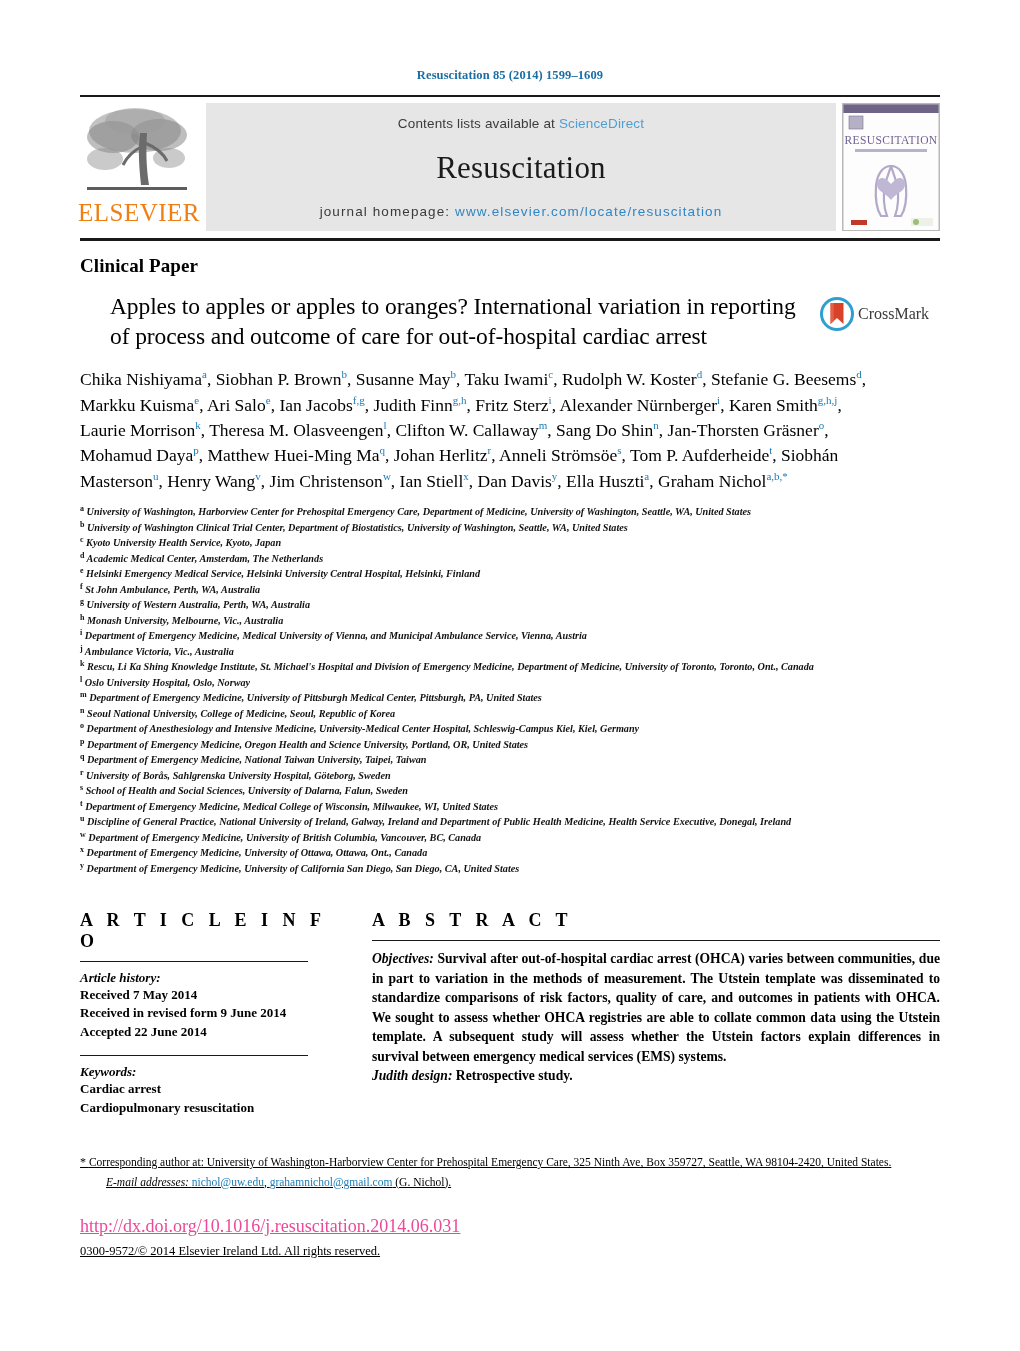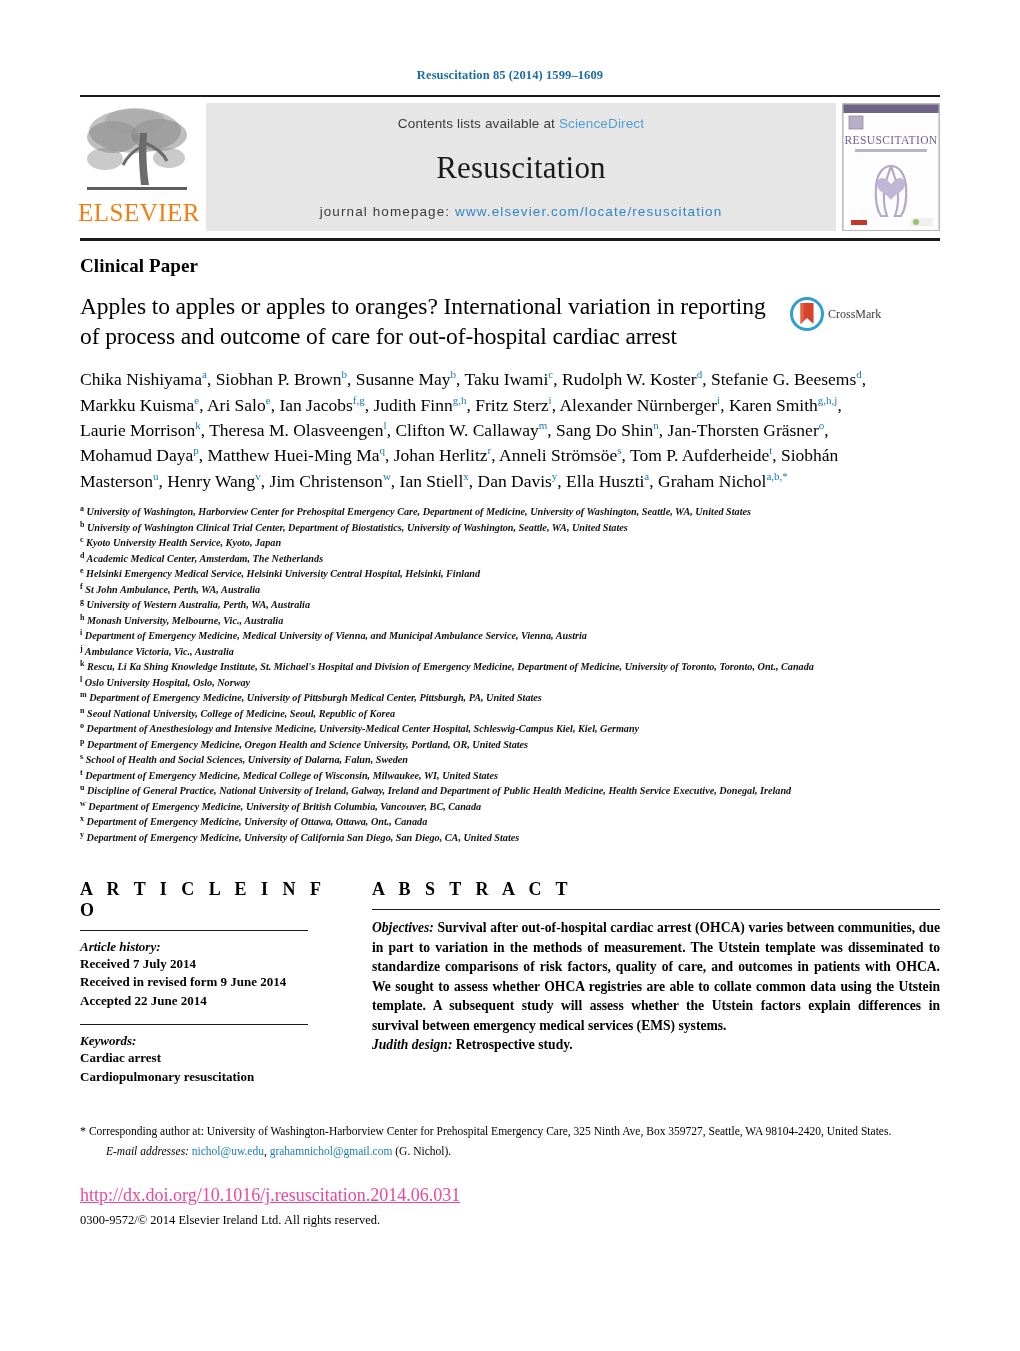--- a/index.html
+++ b/index.html
@@ -116,39 +116,40 @@
     font-size: 19px;
     margin-top: 14px;
     letter-spacing: .1px;
   }
 
   
   .title-row {
     display: flex;
     align-items: flex-start;
     margin-top: 14px;
+    margin-left: 30px;
   }
   .paper-title {
     flex: 1 1 auto;
     font-family: "Liberation Serif", serif;
     font-size: 23.5px;
     line-height: 1.28;
     max-width: 700px;
     letter-spacing: -.1px;
   }
   .crossmark {
     flex: 0 0 auto;
     display: flex;
     align-items: center;
     margin-top: 6px;
     margin-left: 10px;
   }
   .crossmark-label {
     font-family: "Liberation Serif", serif;
-    font-size: 12px;
+    font-size: 16px;
     color: #3a3a3a;
     margin-left: 4px;
   }
 
   
   .authors {
     font-family: "Liberation Serif", serif;
     font-size: 17.5px;
     line-height: 1.45;
     margin-top: 16px;
@@ -231,20 +232,21 @@
     font-style: italic;
   }
 
   
   .footnotes {
     margin-top: 36px;
     font-family: "Liberation Serif", serif;
     font-size: 11.5px;
     line-height: 1.5;
     max-width: 860px;
+    text-decoration: underline;
   }
   .corr { text-indent: 0; }
   .corr .star { font-size: 12px; }
   .email-line {
     margin-top: 2px;
     padding-left: 26px;
   }
   .email-line .lbl { font-style: italic; }
   .mail { color: #1b7bb5; }
 
@@ -345,36 +347,38 @@
         <div class="aff"><sup>g</sup> University of Western Australia, Perth, WA, Australia</div>
         <div class="aff"><sup>h</sup> Monash University, Melbourne, Vic., Australia</div>
         <div class="aff"><sup>i</sup> Department of Emergency Medicine, Medical University of Vienna, and Municipal Ambulance Service, Vienna, Austria</div>
         <div class="aff"><sup>j</sup> Ambulance Victoria, Vic., Australia</div>
         <div class="aff"><sup>k</sup> Rescu, Li Ka Shing Knowledge Institute, St. Michael's Hospital and Division of Emergency Medicine, Department of Medicine, University of Toronto, Toronto, Ont., Canada</div>
         <div class="aff"><sup>l</sup> Oslo University Hospital, Oslo, Norway</div>
         <div class="aff"><sup>m</sup> Department of Emergency Medicine, University of Pittsburgh Medical Center, Pittsburgh, PA, United States</div>
         <div class="aff"><sup>n</sup> Seoul National University, College of Medicine, Seoul, Republic of Korea</div>
         <div class="aff"><sup>o</sup> Department of Anesthesiology and Intensive Medicine, University-Medical Center Hospital, Schleswig-Campus Kiel, Kiel, Germany</div>
         <div class="aff"><sup>p</sup> Department of Emergency Medicine, Oregon Health and Science University, Portland, OR, United States</div>
+        <div class="aff"><sup>q</sup> Department of Emergency Medicine, National Taiwan University, Taipei, Taiwan</div>
+        <div class="aff"><sup>r</sup> University of Borås, Sahlgrenska University Hospital, Göteborg, Sweden</div>
         <div class="aff"><sup>s</sup> School of Health and Social Sciences, University of Dalarna, Falun, Sweden</div>
         <div class="aff"><sup>t</sup> Department of Emergency Medicine, Medical College of Wisconsin, Milwaukee, WI, United States</div>
         <div class="aff"><sup>u</sup> Discipline of General Practice, National University of Ireland, Galway, Ireland and Department of Public Health Medicine, Health Service Executive, Donegal, Ireland</div>
         <div class="aff"><sup>w</sup> Department of Emergency Medicine, University of British Columbia, Vancouver, BC, Canada</div>
         <div class="aff"><sup>x</sup> Department of Emergency Medicine, University of Ottawa, Ottawa, Ont., Canada</div>
         <div class="aff"><sup>y</sup> Department of Emergency Medicine, University of California San Diego, San Diego, CA, United States</div>
       </div>
 
     <div class="info-abstract">
 
       <div class="col-info">
         <div class="sec-head">A R T I C L E  I N F O</div>
         <div class="sec-rule"></div>
         <div class="hist-label">Article history:</div>
         <div class="hist-block">
-            <div class="hist-line">Received 7 July 2014</div>
+            <div class="hist-line">Received 7 May 2014</div>
             <div class="hist-line">Received in revised form 9 June 2014</div>
             <div class="hist-line">Accepted 22 June 2014</div>
           </div>
         <div class="kw-rule"></div>
         <div class="kw-label">Keywords:</div>
         <div>
             <div class="kw-line">Cardiac arrest</div>
             <div class="kw-line">Cardiopulmonary resuscitation</div>
           </div>
       </div>

